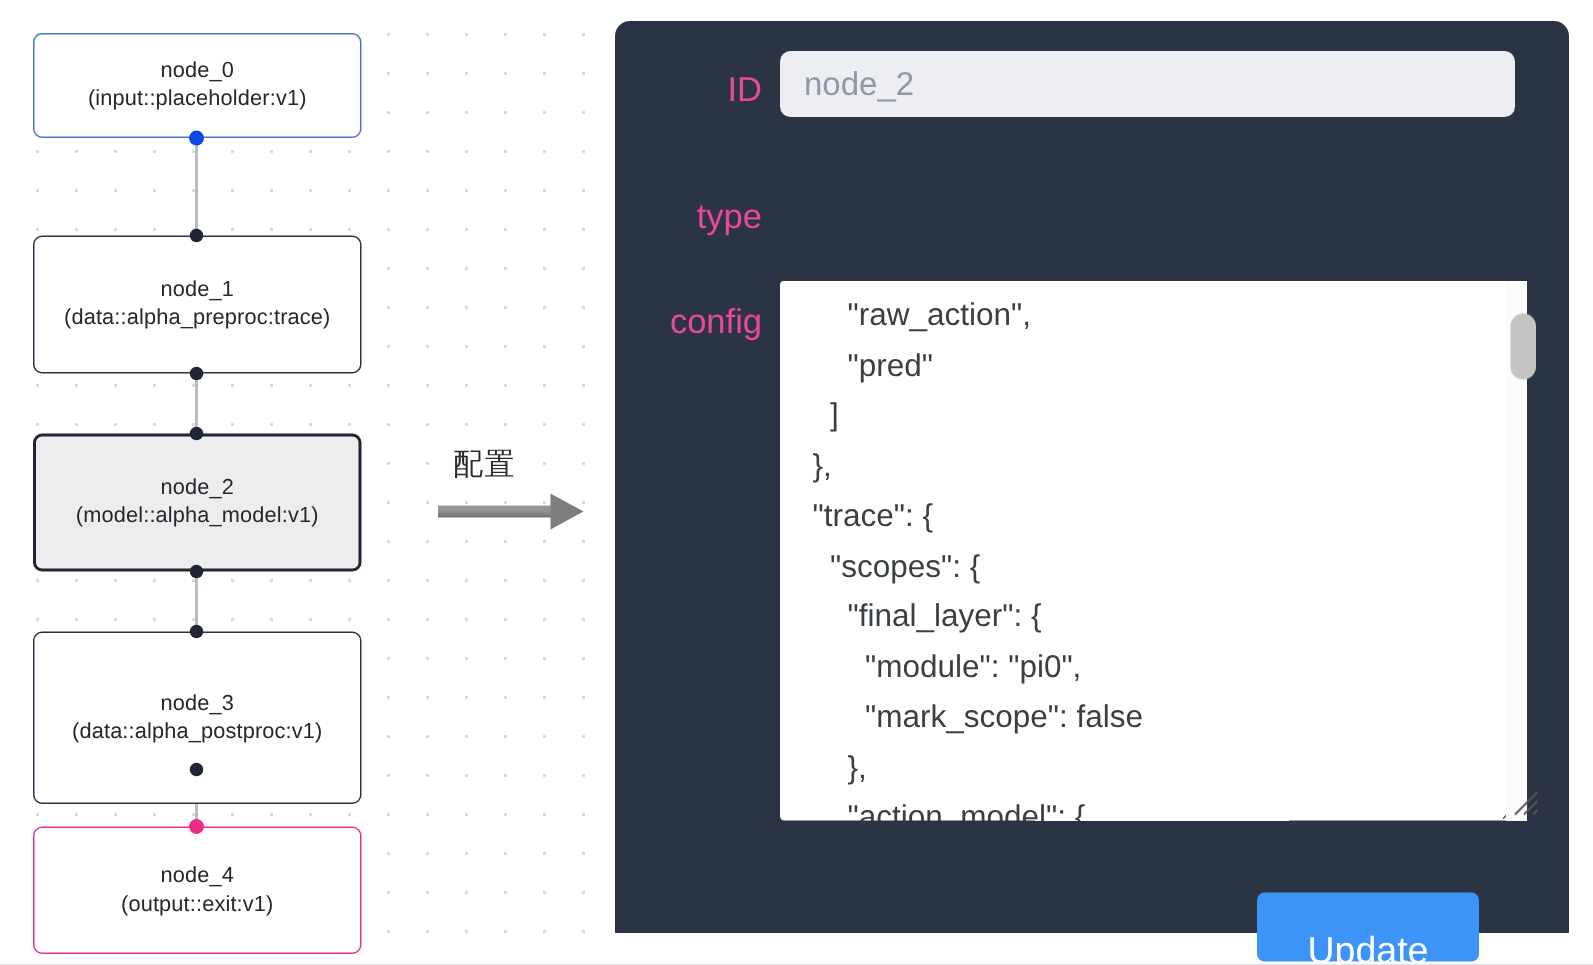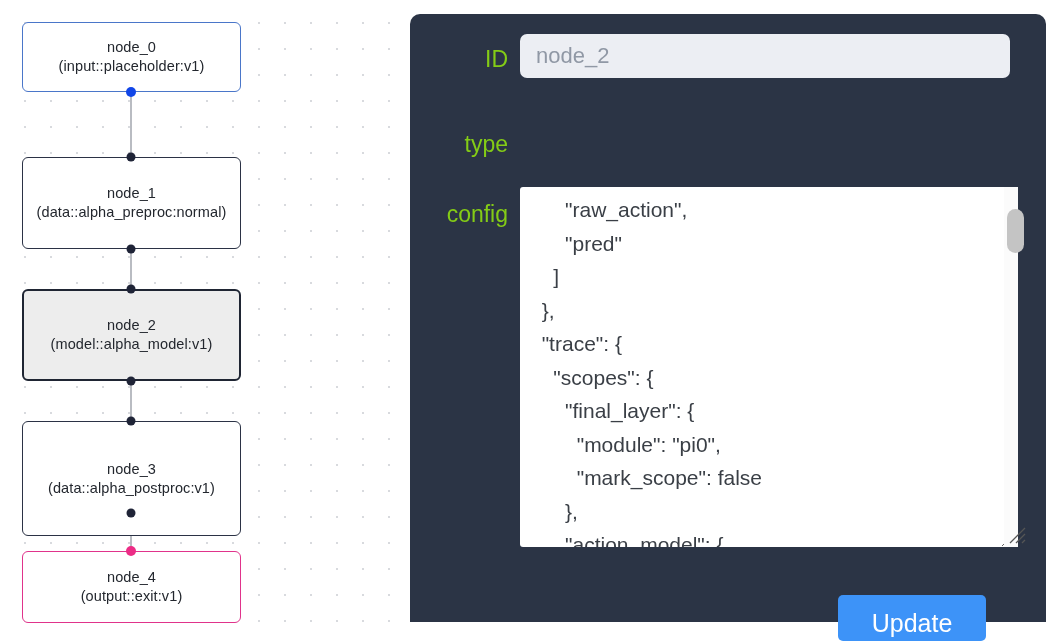--- a/index.html
+++ b/index.html
@@ -105,21 +105,21 @@
     border-radius: 10px 10px 0 0;
     box-sizing: border-box;
   }
 
   .field-row {
     position: absolute;
     display: flex;
     align-items: flex-start;
   }
   .field-label {
-    color: #84cc16;
+    color: #ec4899;
     font-size: 23px;
     text-align: right;
     width: 110px;
     padding-right: 12px;
     box-sizing: border-box;
     line-height: 1;
     user-select: none;
   }
   .field-input {
     box-sizing: border-box;
@@ -197,21 +197,21 @@
     width: 148px; height: 46px;
     background: #3d93f8;
     color: #ffffff;
     border: none;
     border-radius: 5px;
     font-size: 25px;
     font-family: "Liberation Sans", sans-serif;
     text-align: center;
     line-height: 46px;
     cursor: pointer;
-    padding: 5px;
+    padding: 16px;
   }
 </style>
 </head>
 <body>
 
 <div id="root">
 
   <div id="graph-canvas">
 
     <div class="edge" style="left:131px; top:92px; height:65px;"></div>
@@ -220,46 +220,51 @@
     <div class="edge" style="left:131px; top:513px; height:38px;"></div>
 
     <div class="node is-input" style="left:22px; top:22px; width:219px; height:70px;">
       <span class="nlabel">node_0
 (input::placeholder:v1)</span>
     </div>
     <div class="port blue" style="left:131px; top:92px;"></div>
 
     <div class="node" style="left:22px; top:157px; width:219px; height:92px;">
       <span class="nlabel">node_1
-(data::alpha_preproc:normal)</span>
+(data::alpha_preproc:trace)</span>
     </div>
     <div class="port" style="left:131px; top:157px;"></div>
     <div class="port" style="left:131px; top:249px;"></div>
 
     <div class="node is-selected" style="left:22px; top:289px; width:219px; height:92px;">
       <span class="nlabel">node_2
 (model::alpha_model:v1)</span>
     </div>
     <div class="port" style="left:131px; top:289px;"></div>
     <div class="port" style="left:131px; top:381px;"></div>
 
     <div class="node" style="left:22px; top:421px; width:219px; height:115px;">
       <span class="nlabel">node_3
 (data::alpha_postproc:v1)</span>
     </div>
     <div class="port" style="left:131px; top:421px;"></div>
     <div class="port" style="left:131px; top:513px;"></div>
 
-    <div class="node is-output" style="left:22px; top:551px; width:219px; height:72px;">
+    <div class="node is-output" style="left:22px; top:551px; width:219px; height:85px;">
       <span class="nlabel">node_4
 (output::exit:v1)</span>
     </div>
     <div class="port pink" style="left:131px; top:551px;"></div>
   </div>
 
+  <div id="arrow-annotation">
+    <div id="arrow-label">配置</div>
+    <div id="arrow-shaft"></div>
+    <div id="arrow-head"></div>
+  </div>
 
   <div id="inspector-panel">
 
     <div class="field-row" id="row-id">
       <div class="field-label">ID</div>
       <input class="field-input" id="id-input" type="text" value="node_2" style="">
     </div>
 
     <div class="field-row" id="row-type">
       <div class="field-label">type</div>

